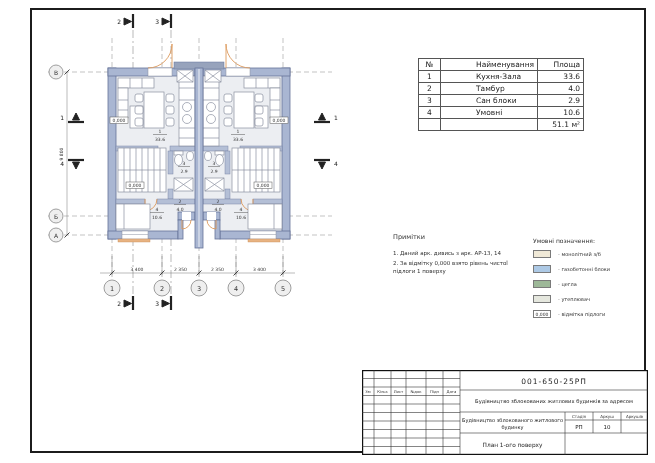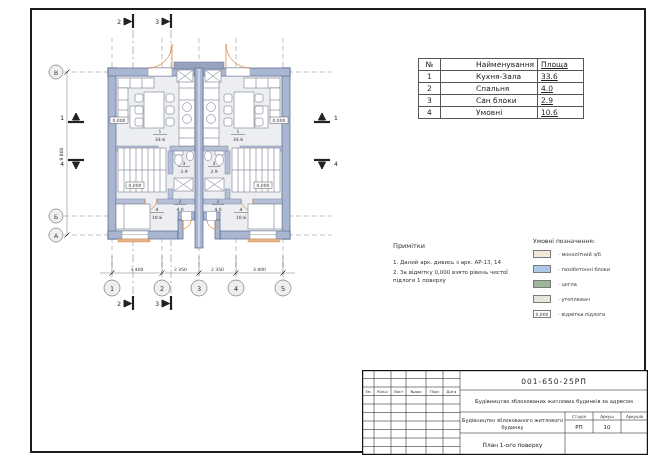--- a/index.html
+++ b/index.html
@@ -6,23 +6,23 @@
   .canvas{position:relative;width:655px;height:463px;background:#ffffff;overflow:hidden;
           font-family:"DejaVu Sans",sans-serif;color:#222;}
   .frame{position:absolute;left:30px;top:8px;width:616px;height:445px;border:2px solid #1c1c1c;box-sizing:border-box;}
   svg{position:absolute;}
   
   .rooms{position:absolute;left:418px;top:58px;border-collapse:collapse;font-size:7.5px;color:#222;}
   .rooms td,.rooms th{border:1px solid #555;padding:1px 3px;font-weight:normal;height:11px;box-sizing:border-box;}
   .rooms th{text-align:center;font-size:7.5px;}
   .rooms .c-num{width:22px;text-align:center;}
   .rooms .c-name{width:88px;text-align:left;padding-left:35px;}
-  .rooms .c-area{width:46px;text-align:left;text-decoration:underline;}
+  .rooms .c-area{width:46px;text-align:right;}
   
-  .notes{position:absolute;left:393px;top:242px;width:118px;color:#333;}
+  .notes{position:absolute;left:393px;top:233px;width:118px;color:#333;}
   .notes .ttl{font-size:6.5px;margin-bottom:9px;}
   .notes .itm{font-size:5.5px;line-height:1.35;margin-bottom:3px;}
   
   .legend{position:absolute;left:533px;top:237px;width:112px;color:#333;}
   .legend .ttl{font-size:6px;margin-bottom:6px;}
   .legend .row{display:flex;align-items:center;margin-bottom:7px;}
   .legend .sw{width:18px;height:8px;border:1px solid #7a7a7a;box-sizing:border-box;margin-right:7px;
               font-size:4.5px;text-align:center;line-height:7px;color:#333;background:#fff;flex:0 0 auto;}
   .legend .lb{font-size:5px;}
 </style>
@@ -295,32 +295,37 @@
       <th class="c-name">Найменування</th>
       <th class="c-area">Площа</th>
     </tr>
     <tr>
       <td class="c-num">1</td>
       <td class="c-name">Кухня-Зала</td>
       <td class="c-area">33.6</td>
     </tr>
     <tr>
       <td class="c-num">2</td>
-      <td class="c-name">Спальня</td>
+      <td class="c-name">Тамбур</td>
       <td class="c-area">4.0</td>
     </tr>
     <tr>
       <td class="c-num">3</td>
       <td class="c-name">Сан блоки</td>
       <td class="c-area">2.9</td>
     </tr>
     <tr>
       <td class="c-num">4</td>
       <td class="c-name">Умовні</td>
       <td class="c-area">10.6</td>
+    </tr>
+    <tr>
+      <td class="c-num"></td>
+      <td class="c-name"></td>
+      <td class="c-area">51.1 м²</td>
     </tr>
   </tbody>
     </table>
 
   <div class="notes">
     <div class="ttl">Примітки</div>
     <div class="itm">1. Даний арк. дивись з арк. АР-13, 14</div>
     <div class="itm">2. За відмітку 0,000 взято рівень чистої підлоги 1 поверху</div>
   </div>
 

